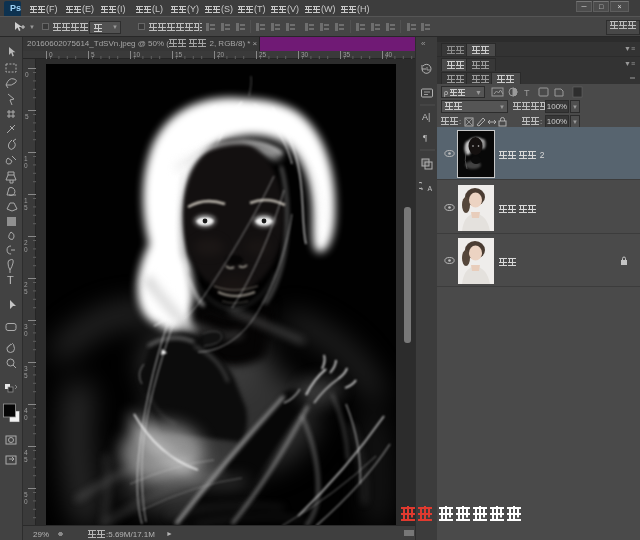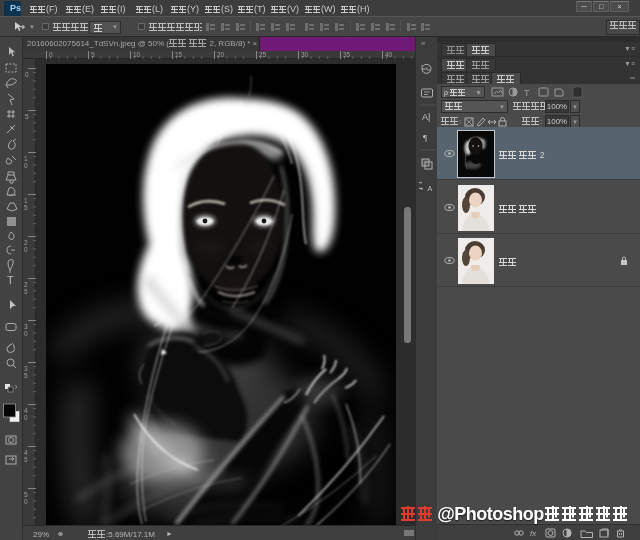--- a/index.html
+++ b/index.html
@@ -556,32 +556,15 @@
             <ellipse cx="17.5" cy="15" rx="6.5" ry="7.5" fill="#ecd3c2"></ellipse>
             <path d="M4,46 Q6,30 17,28 Q29,30 32,46 Z" fill="#e4e1dd"></path>
             <path d="M13,27 h9 l-1,6 h-7 Z" fill="#e8cdbb"></path>
           </svg></div>
       <span class="lname" style="font-style:italic"><i class="c"></i><i class="c"></i></span>
       <svg style="position:absolute;right:12px;top:22px" width="8" height="10" viewBox="0 0 8 10">
           <rect x="1" y="4" width="6" height="5" fill="#c5c5c5"></rect>
           <path d="M2.5,4 v-1.5 a1.5,1.5 0 0 1 3,0 v1.5" stroke="#c5c5c5" fill="none"></path>
         </svg>
     </div>
-    <div style="position:absolute;left:0;top:440px;width:203px;height:16px;background:#3f3f3f;border-top:1px solid #2f2f2f">
-      <svg style="position:absolute;left:76px;top:3px" width="120" height="10" viewBox="0 0 120 10">
-          <g stroke="#b2b2b2" fill="none">
-            <circle cx="4" cy="5" r="2.2"></circle>
-            <circle cx="8" cy="5" r="2.2"></circle>
-            <text x="17" y="8" font-size="8" font-style="italic" fill="#b2b2b2" stroke="none" font-family="Liberation Sans">fx</text>
-            <rect x="33" y="1" width="9" height="8" rx="1"></rect>
-            <circle cx="37.5" cy="5" r="2.4"></circle>
-            <circle cx="54" cy="5" r="4"></circle>
-            <path d="M54,1 a4,4 0 0 1 0,8 z" fill="#b2b2b2"></path>
-            <path d="M68,3 h4 l1.5,1.5 h6 v5 h-11.5 z"></path>
-            <rect x="87" y="2" width="8" height="7"></rect>
-            <path d="M89,2 v-1 h6 v6 h-1"></path>
-            <path d="M104,3 h7 m-6.5,0 v6 h6 v-6 m-4.5,-1 h3 m-2.5,3 v2 m2,-2 v2"></path>
-          </g>
-        </svg>
-    </div>
   </div>
 </div>
-<div class="ab" id="wm"><span style="color:#e03a2f"><i class="C"></i><i class="C"></i></span> <span style="letter-spacing:-0.5px">@Photoshop</span><i class="C"></i><i class="C"></i><i class="C"></i><i class="C"></i><i class="C"></i></div>
+<div class="ab" id="wm"><span style="color:#e03a2f"><i class="C"></i><i class="C"></i></span> <i class="C"></i><i class="C"></i><i class="C"></i><i class="C"></i><i class="C"></i></div>
 
 </body></html>

